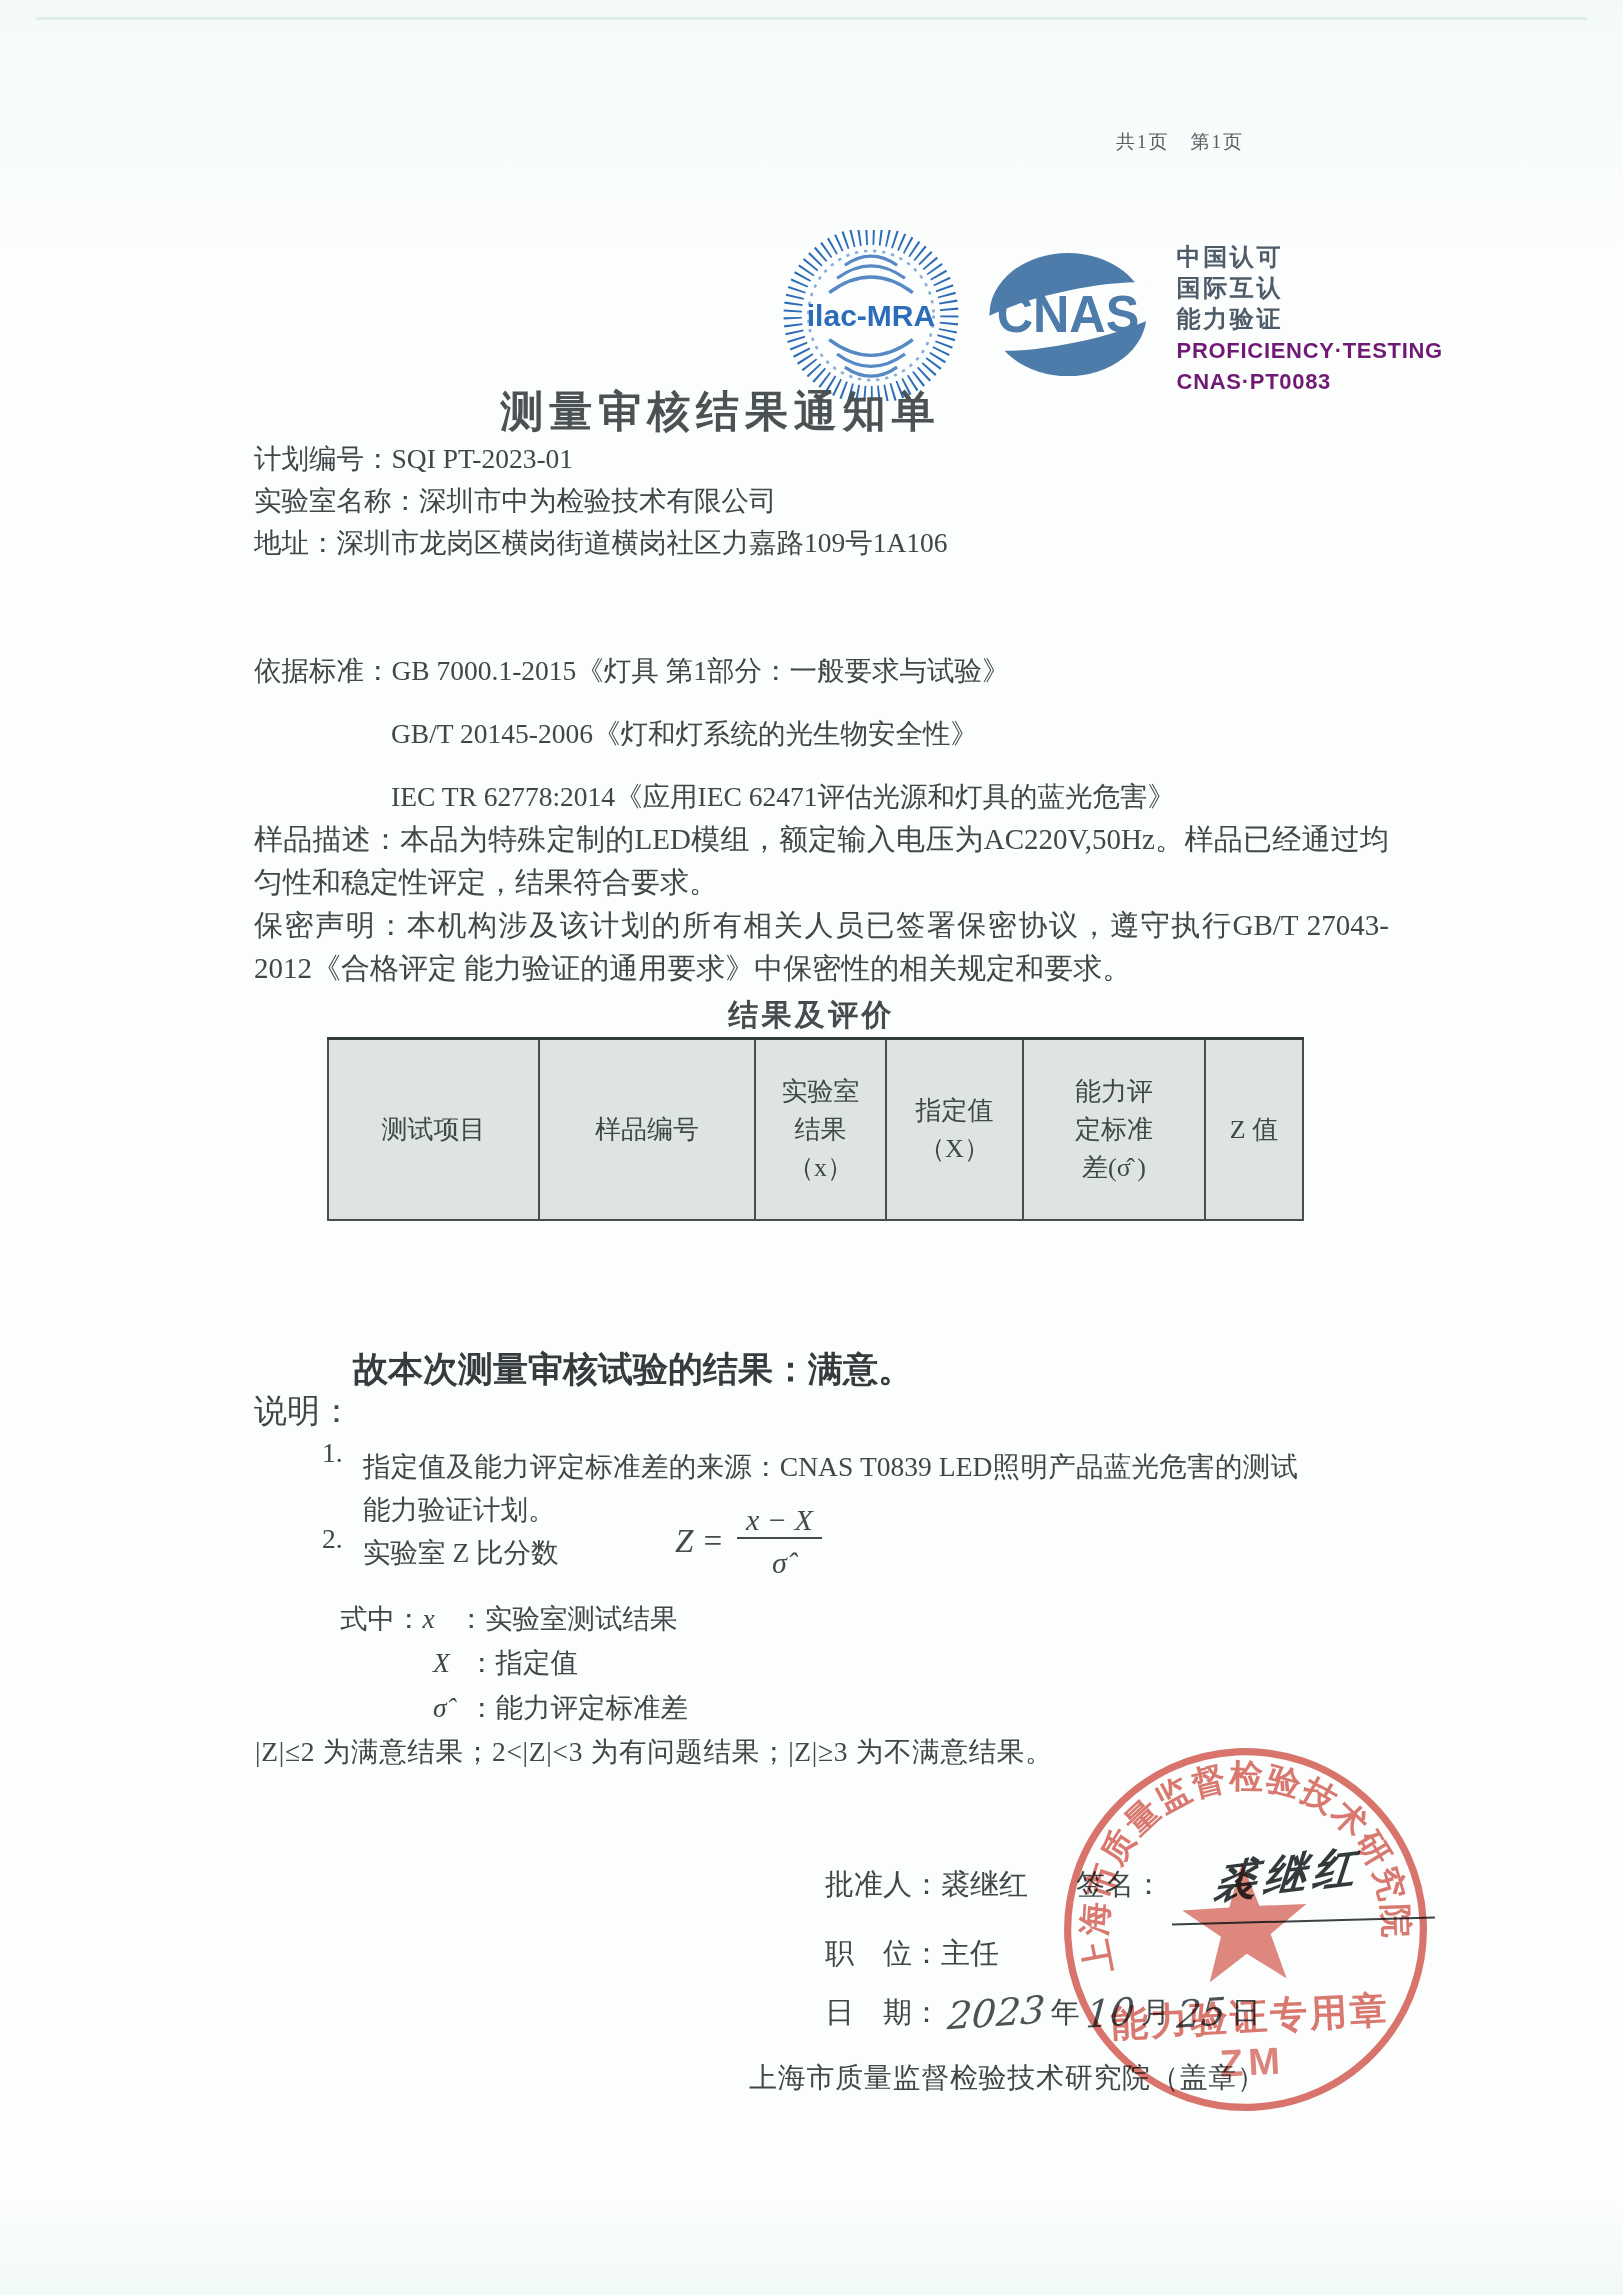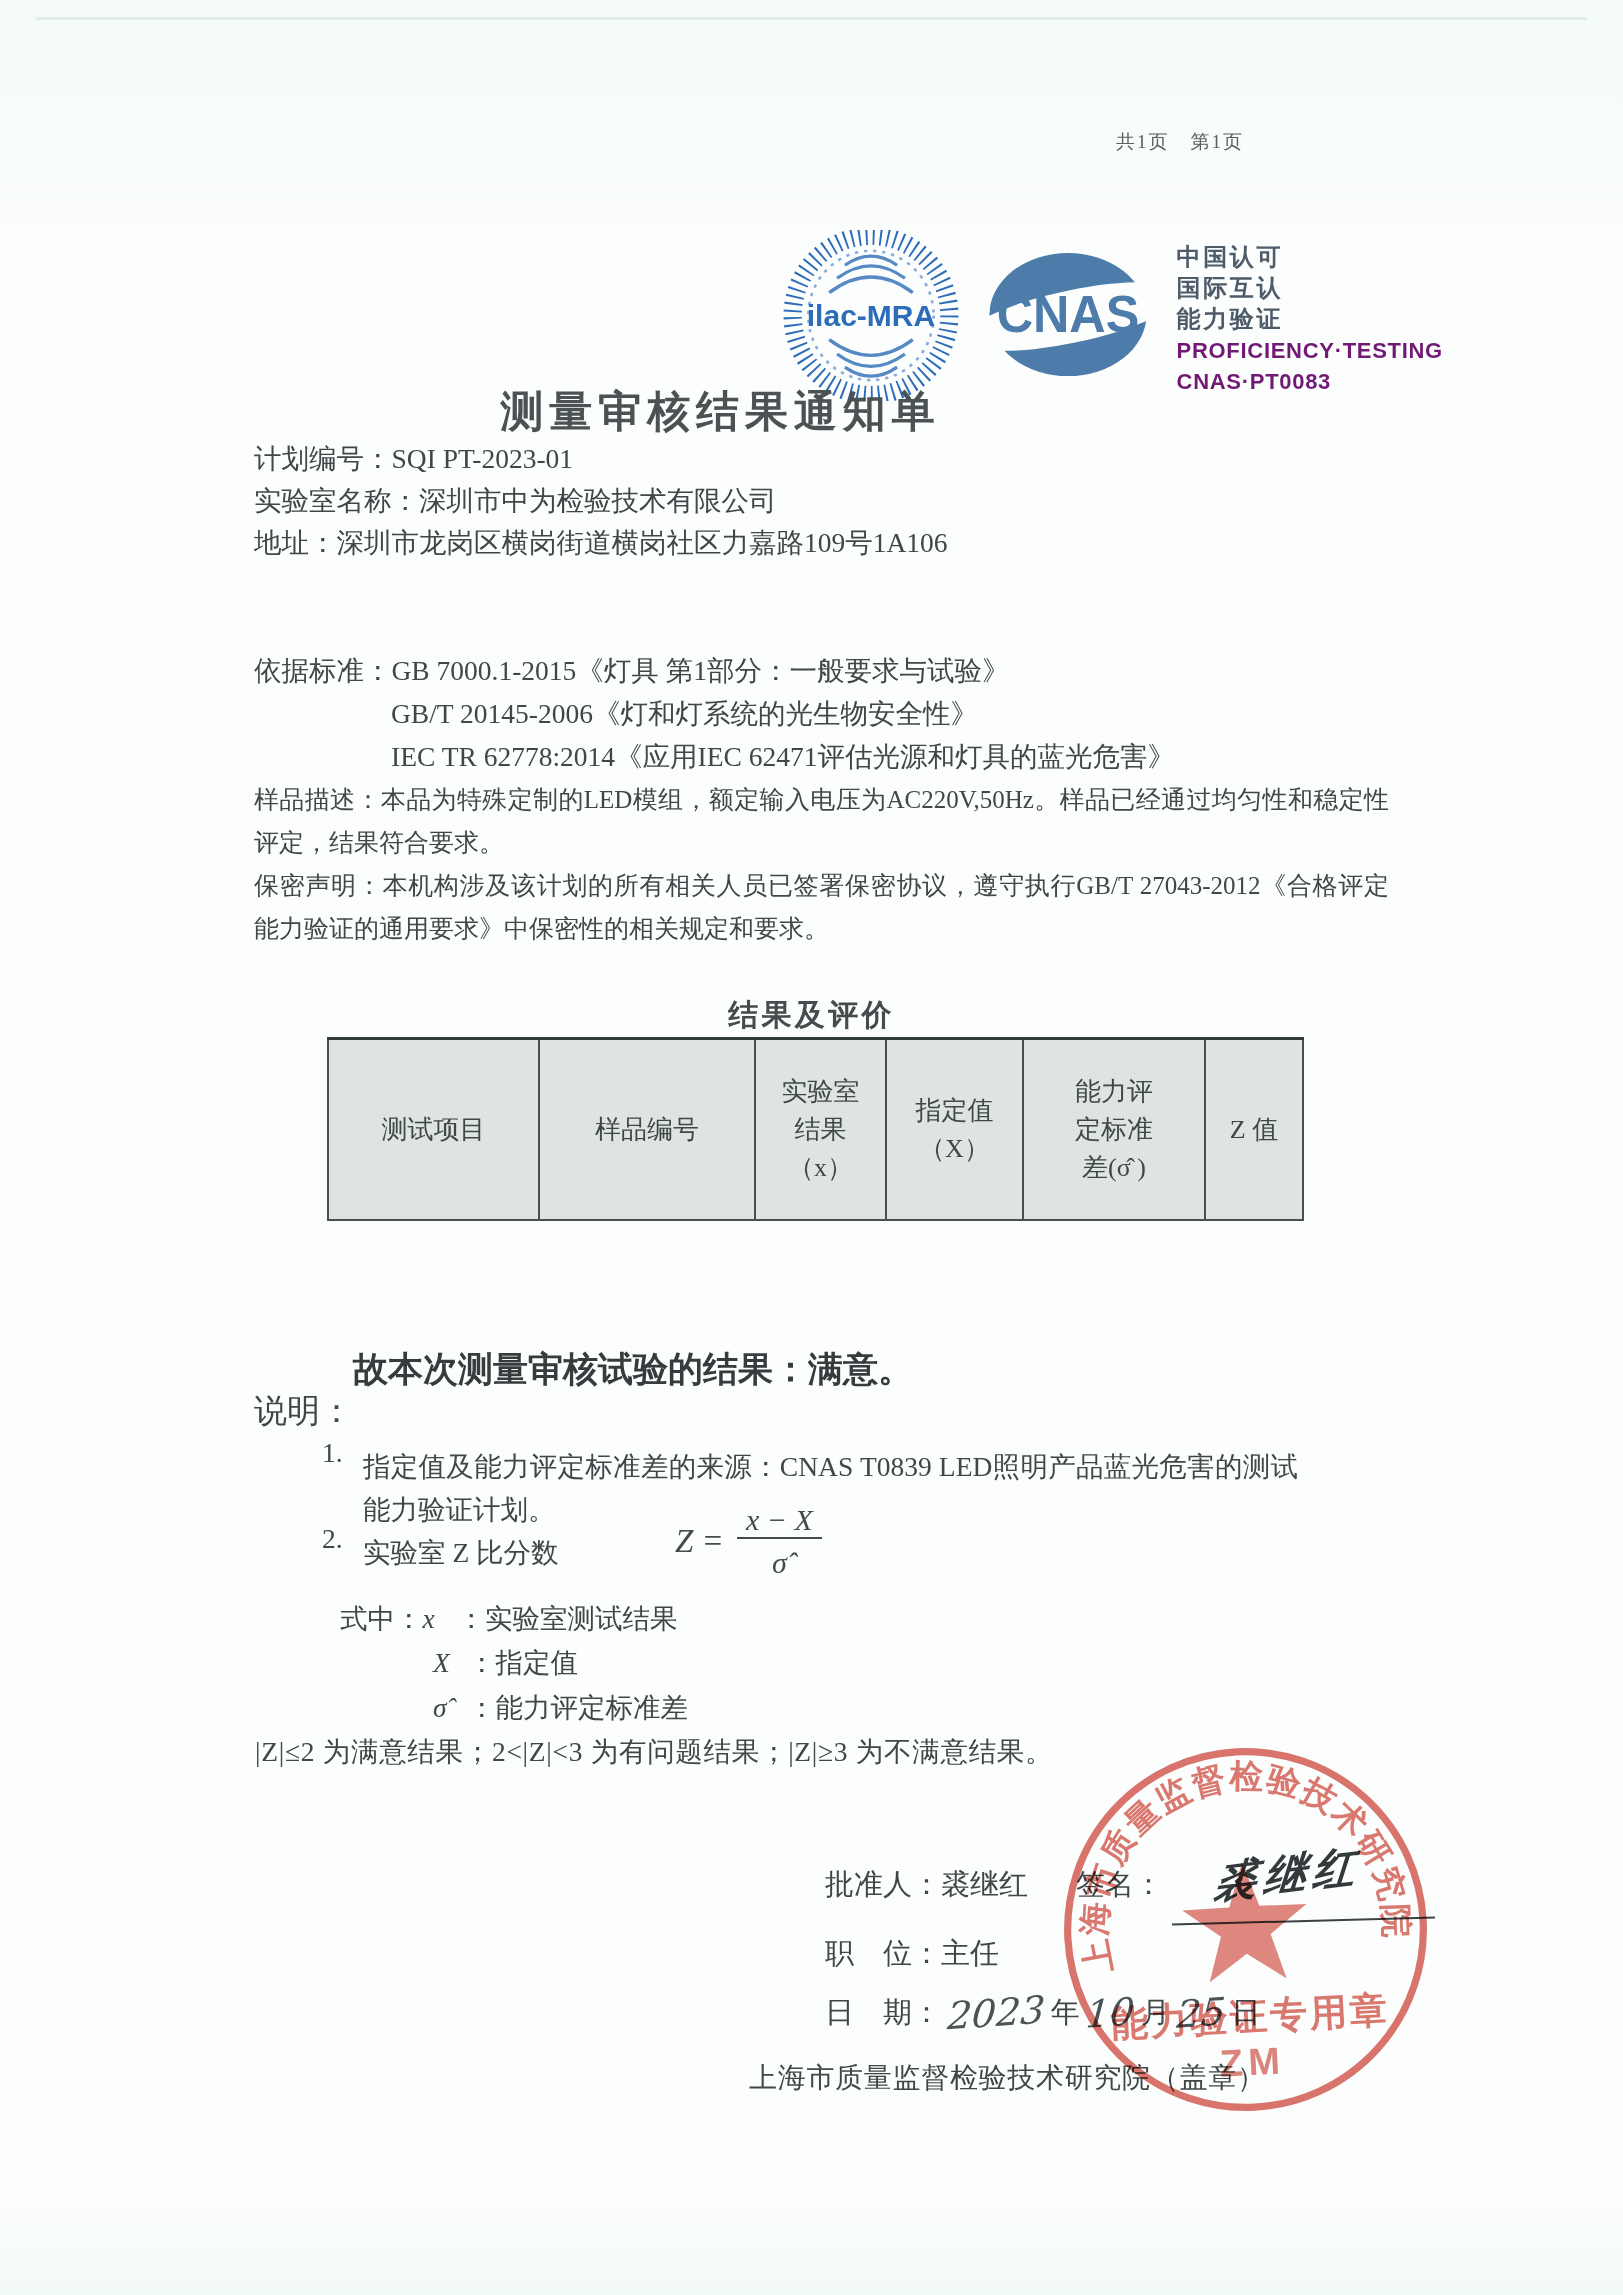--- a/index.html
+++ b/index.html
@@ -22,22 +22,22 @@
   .cert-line{font-size:24px;font-weight:600;color:#4e5b68;line-height:31px;letter-spacing:2.6px;}
   .pt-line{font-size:22px;font-weight:bold;color:#701a75;line-height:31px;
     font-family:Liberation Sans, sans-serif;letter-spacing:0.7px;}
   .doc-title{position:absolute;top:383px;left:0;width:1441px;text-align:center;
     font-family:"Liberation Sans","DejaVu Sans",sans-serif;
     font-size:43px;font-weight:bold;color:#4b5253;letter-spacing:5.9px;margin:0;}
   .info-block{position:absolute;top:438px;left:254px;}
   .info-line{font-size:27.5px;line-height:42px;white-space:nowrap;}
   .text-block{position:absolute;top:649px;left:254px;width:1135px;}
   .std-line{font-size:27.5px;line-height:43px;white-space:nowrap;}
-  .std-indent{padding-left:137px;}
-  .para{font-size:25px;line-height:43px;text-align:justify;margin:0;}
+  .std-indent{padding-left:137px;margin-top:20px;}
+  .para{font-size:29px;line-height:43px;text-align:justify;margin:0;}
   .results-title{position:absolute;top:995px;left:0;width:1623px;text-align:center;
     font-family:"Liberation Sans","DejaVu Sans",sans-serif;
     font-size:30px;font-weight:bold;color:#454c4d;letter-spacing:3.3px;margin:0;}
   table.results{position:absolute;top:1037px;left:327px;width:974px;
     border-collapse:collapse;table-layout:fixed;}
   table.results th,table.results td{
     border:2px solid #474f50;white-space:pre-line;text-align:center;vertical-align:middle;
     font-weight:normal;color:#3f4748;}
   table.results{border:2.6px solid #3c4344;border-top:3.9px solid #343b3c;}
   table.results th{background:#dee5e1;height:177px;font-size:26px;line-height:38px;}

